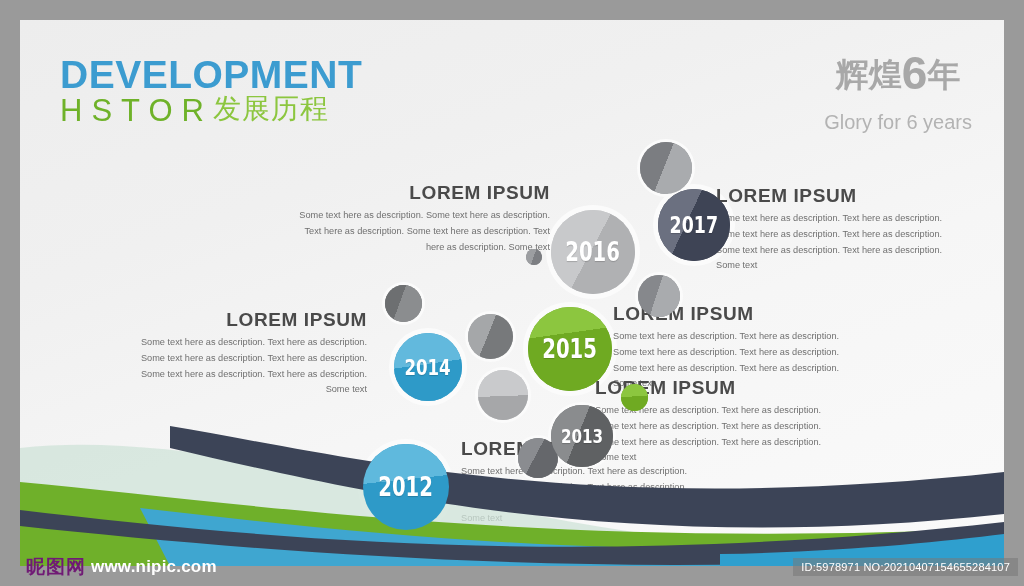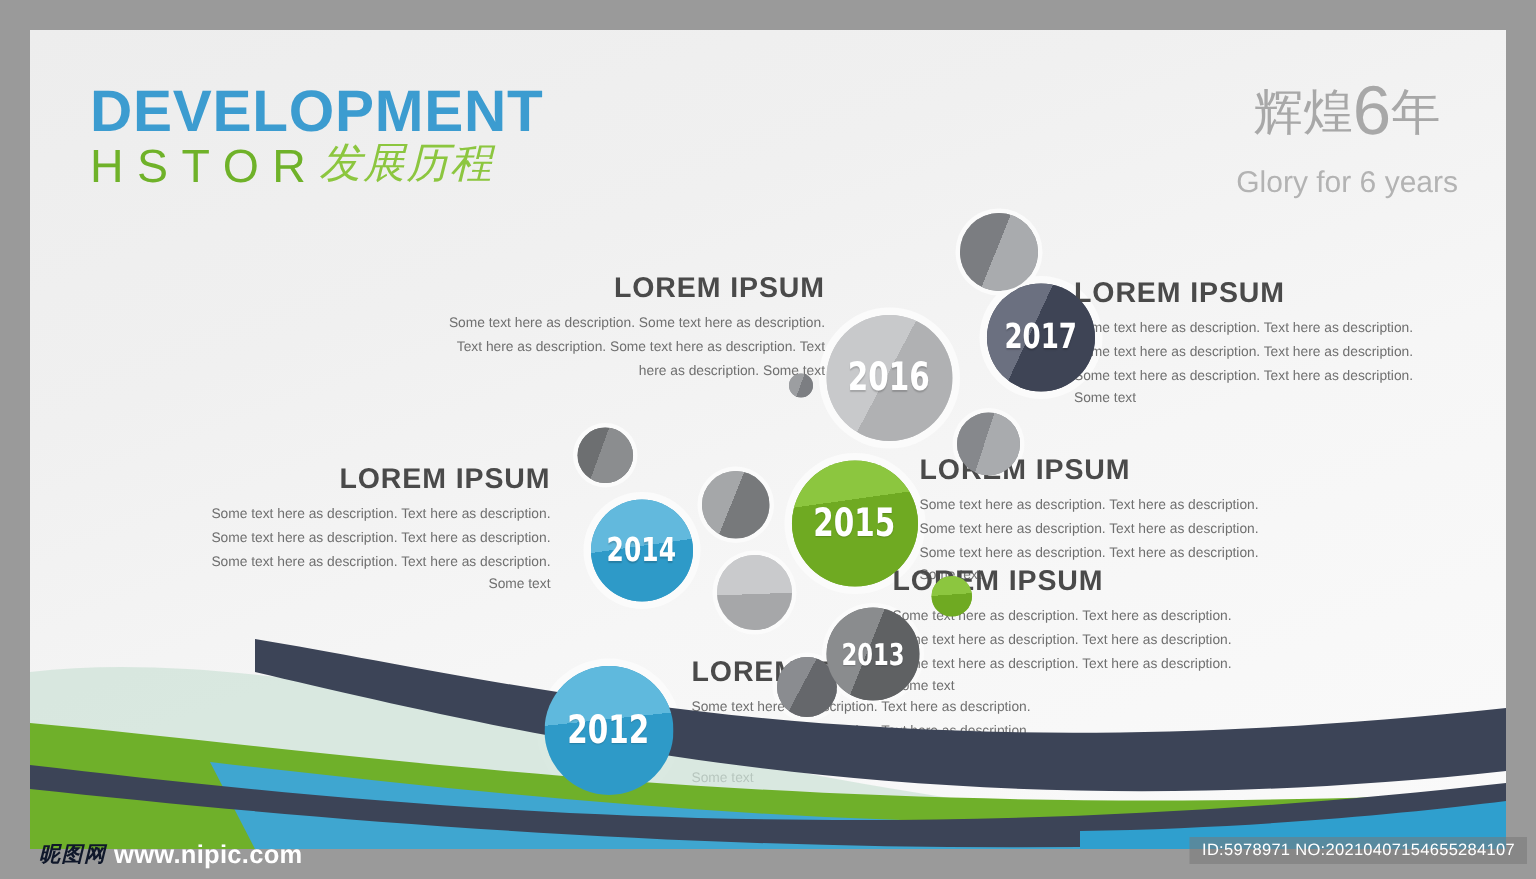--- a/index.html
+++ b/index.html
@@ -55,42 +55,41 @@
   .title-sub-en {
     font-size: 31px;
     font-weight: normal;
     letter-spacing: 9px;
     color: #6fb229;
   }
   .title-sub-cn {
     font-size: 28px;
     color: #8cc63f;
     letter-spacing: 1px;
-    font-style: italic;
   }
   .header-para {
     position: absolute;
     left: 374px;
     top: 66px;
     width: 300px;
     font-size: 9.5px;
     line-height: 1.65;
     color: #a9a9a9;
     letter-spacing: 0.2px;
   }
   .glory-block {
     position: absolute;
     right: 32px;
     top: 30px;
     text-align: center;
     color: #a8a8a8;
   }
   .glory-cn {
     font-size: 33px;
-    font-weight: normal;
+    font-weight: bold;
     line-height: 1;
     letter-spacing: 0px;
     white-space: nowrap;
   }
   .glory-cn .big {
     font-size: 46px;
     vertical-align: -3px;
   }
   .glory-en {
     margin-top: 16px;
@@ -164,26 +163,25 @@
   .footer-wm {
     position: absolute;
     left: 26px;
     bottom: 6px;
     display: flex;
     align-items: center;
     gap: 5px;
     z-index: 40;
   }
   .wm-cn {
-    font-size: 14px;
-    font-weight: bold;
-    color: #0f172a;
+    font-size: 19px;
+    font-weight: bold;
+    color: #701a75;
     letter-spacing: 1px;
     font-family: "DejaVu Sans","Liberation Sans",sans-serif;
-    font-style: italic;
   }
   .wm-url {
     font-size: 17px;
     color: #ffffff;
     font-weight: bold;
     letter-spacing: 0.2px;
   }
   .footer-id {
     position: absolute;
     right: 6px;

